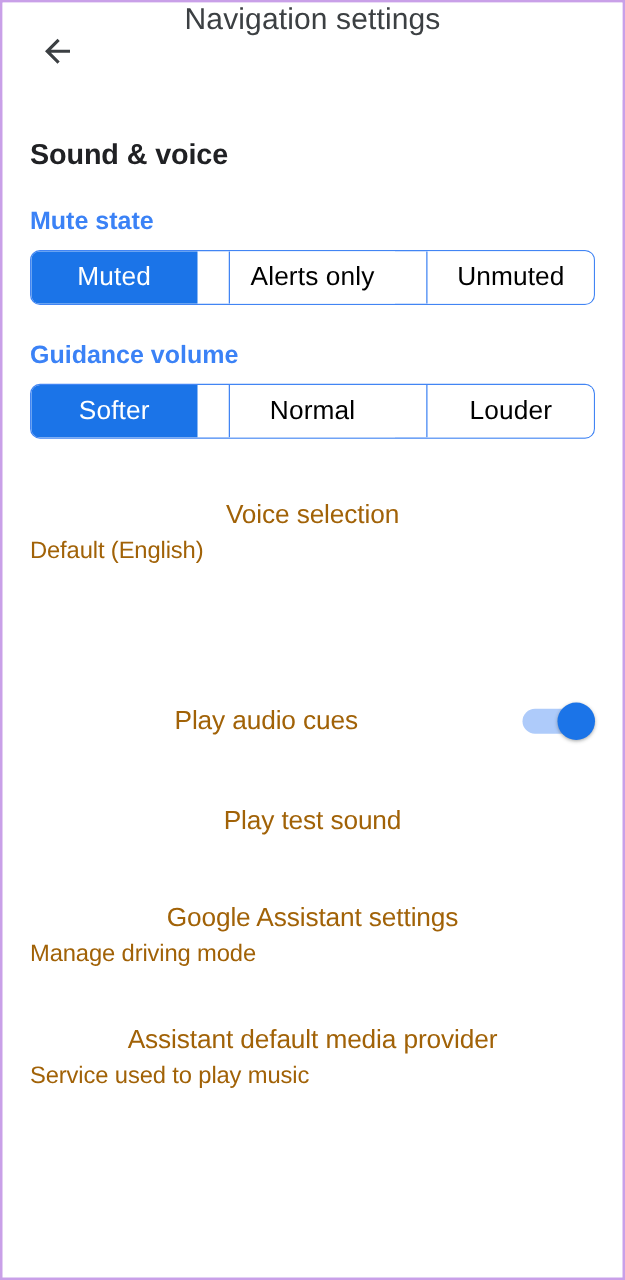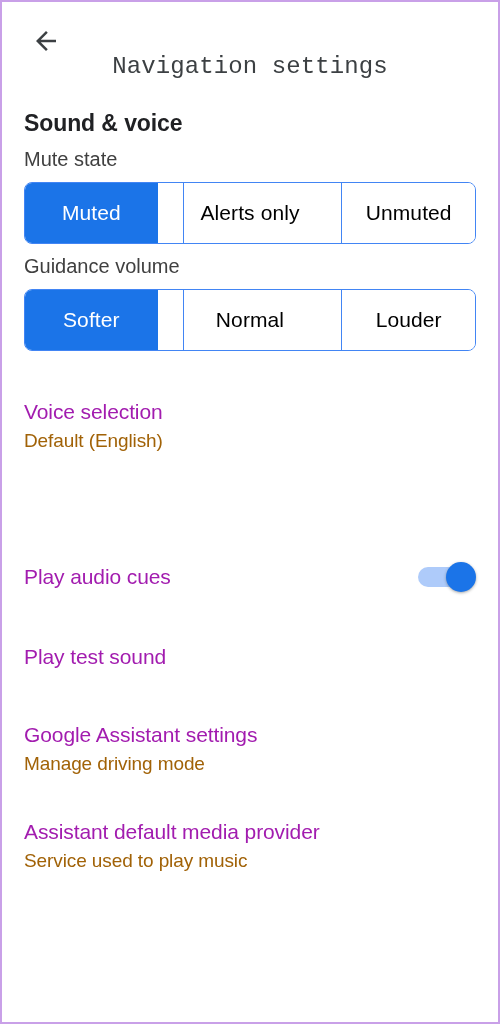--- a/index.html
+++ b/index.html
@@ -20,23 +20,22 @@
     box-sizing: border-box;
     border: 2px solid #c9a0e8;
     overflow: hidden;
   }
 
   
   .appbar {
     position: relative;
     height: 78px;
     display: flex;
-    align-items: flex-end;
-    background: #ffffff;
-    font-family: Liberation Mono, monospace;
+    align-items: flex-start;
+    background: #ffffff;
   }
   .back-btn {
     position: absolute;
     left: 20px;
     top: 50%;
     transform: translateY(-50%);
     width: 48px;
     height: 48px;
     display: flex;
     align-items: center;
@@ -65,31 +64,31 @@
     font-size: 23px;
     font-weight: 700;
     color: #202124;
     margin-top: 30px;
     margin-bottom: 2px;
     letter-spacing: -0.1px;
   }
 
   .field-label {
     font-size: 20px;
-    color: #404040;
-    margin-top: 11px;
+    color: #3b82f6;
+    margin-top: 29px;
     margin-bottom: 11px;
-    font-weight: 400;
+    font-weight: 700;
   }
 
   
   .segmented {
     display: flex;
     width: 100%;
-    height: 62px;
+    height: 44px;
     border: 1.5px solid #4285f4;
     border-radius: 8px;
     overflow: hidden;
     box-sizing: border-box;
     gap: 25px;
   }
   .segment {
     flex: 1;
     display: flex;
     align-items: center;
@@ -116,24 +115,25 @@
     display: flex;
     align-items: center;
     justify-content: space-between;
     min-height: 46px;
     cursor: pointer;
     background: #ffffff;
   }
   .row-text { flex: 1; min-width: 0; }
   .row-title {
     font-size: 21px;
-    color: #a21caf;
+    color: #a16207;
     font-weight: 400;
     line-height: 1.25;
     letter-spacing: -0.1px;
+    text-align: center;
   }
   .row-sub {
     font-size: 19px;
     color: #a16207;
     line-height: 1.3;
     margin-top: 4px;
     letter-spacing: -0.1px;
   }
 
   .gap-voice   { height: 48px; }

